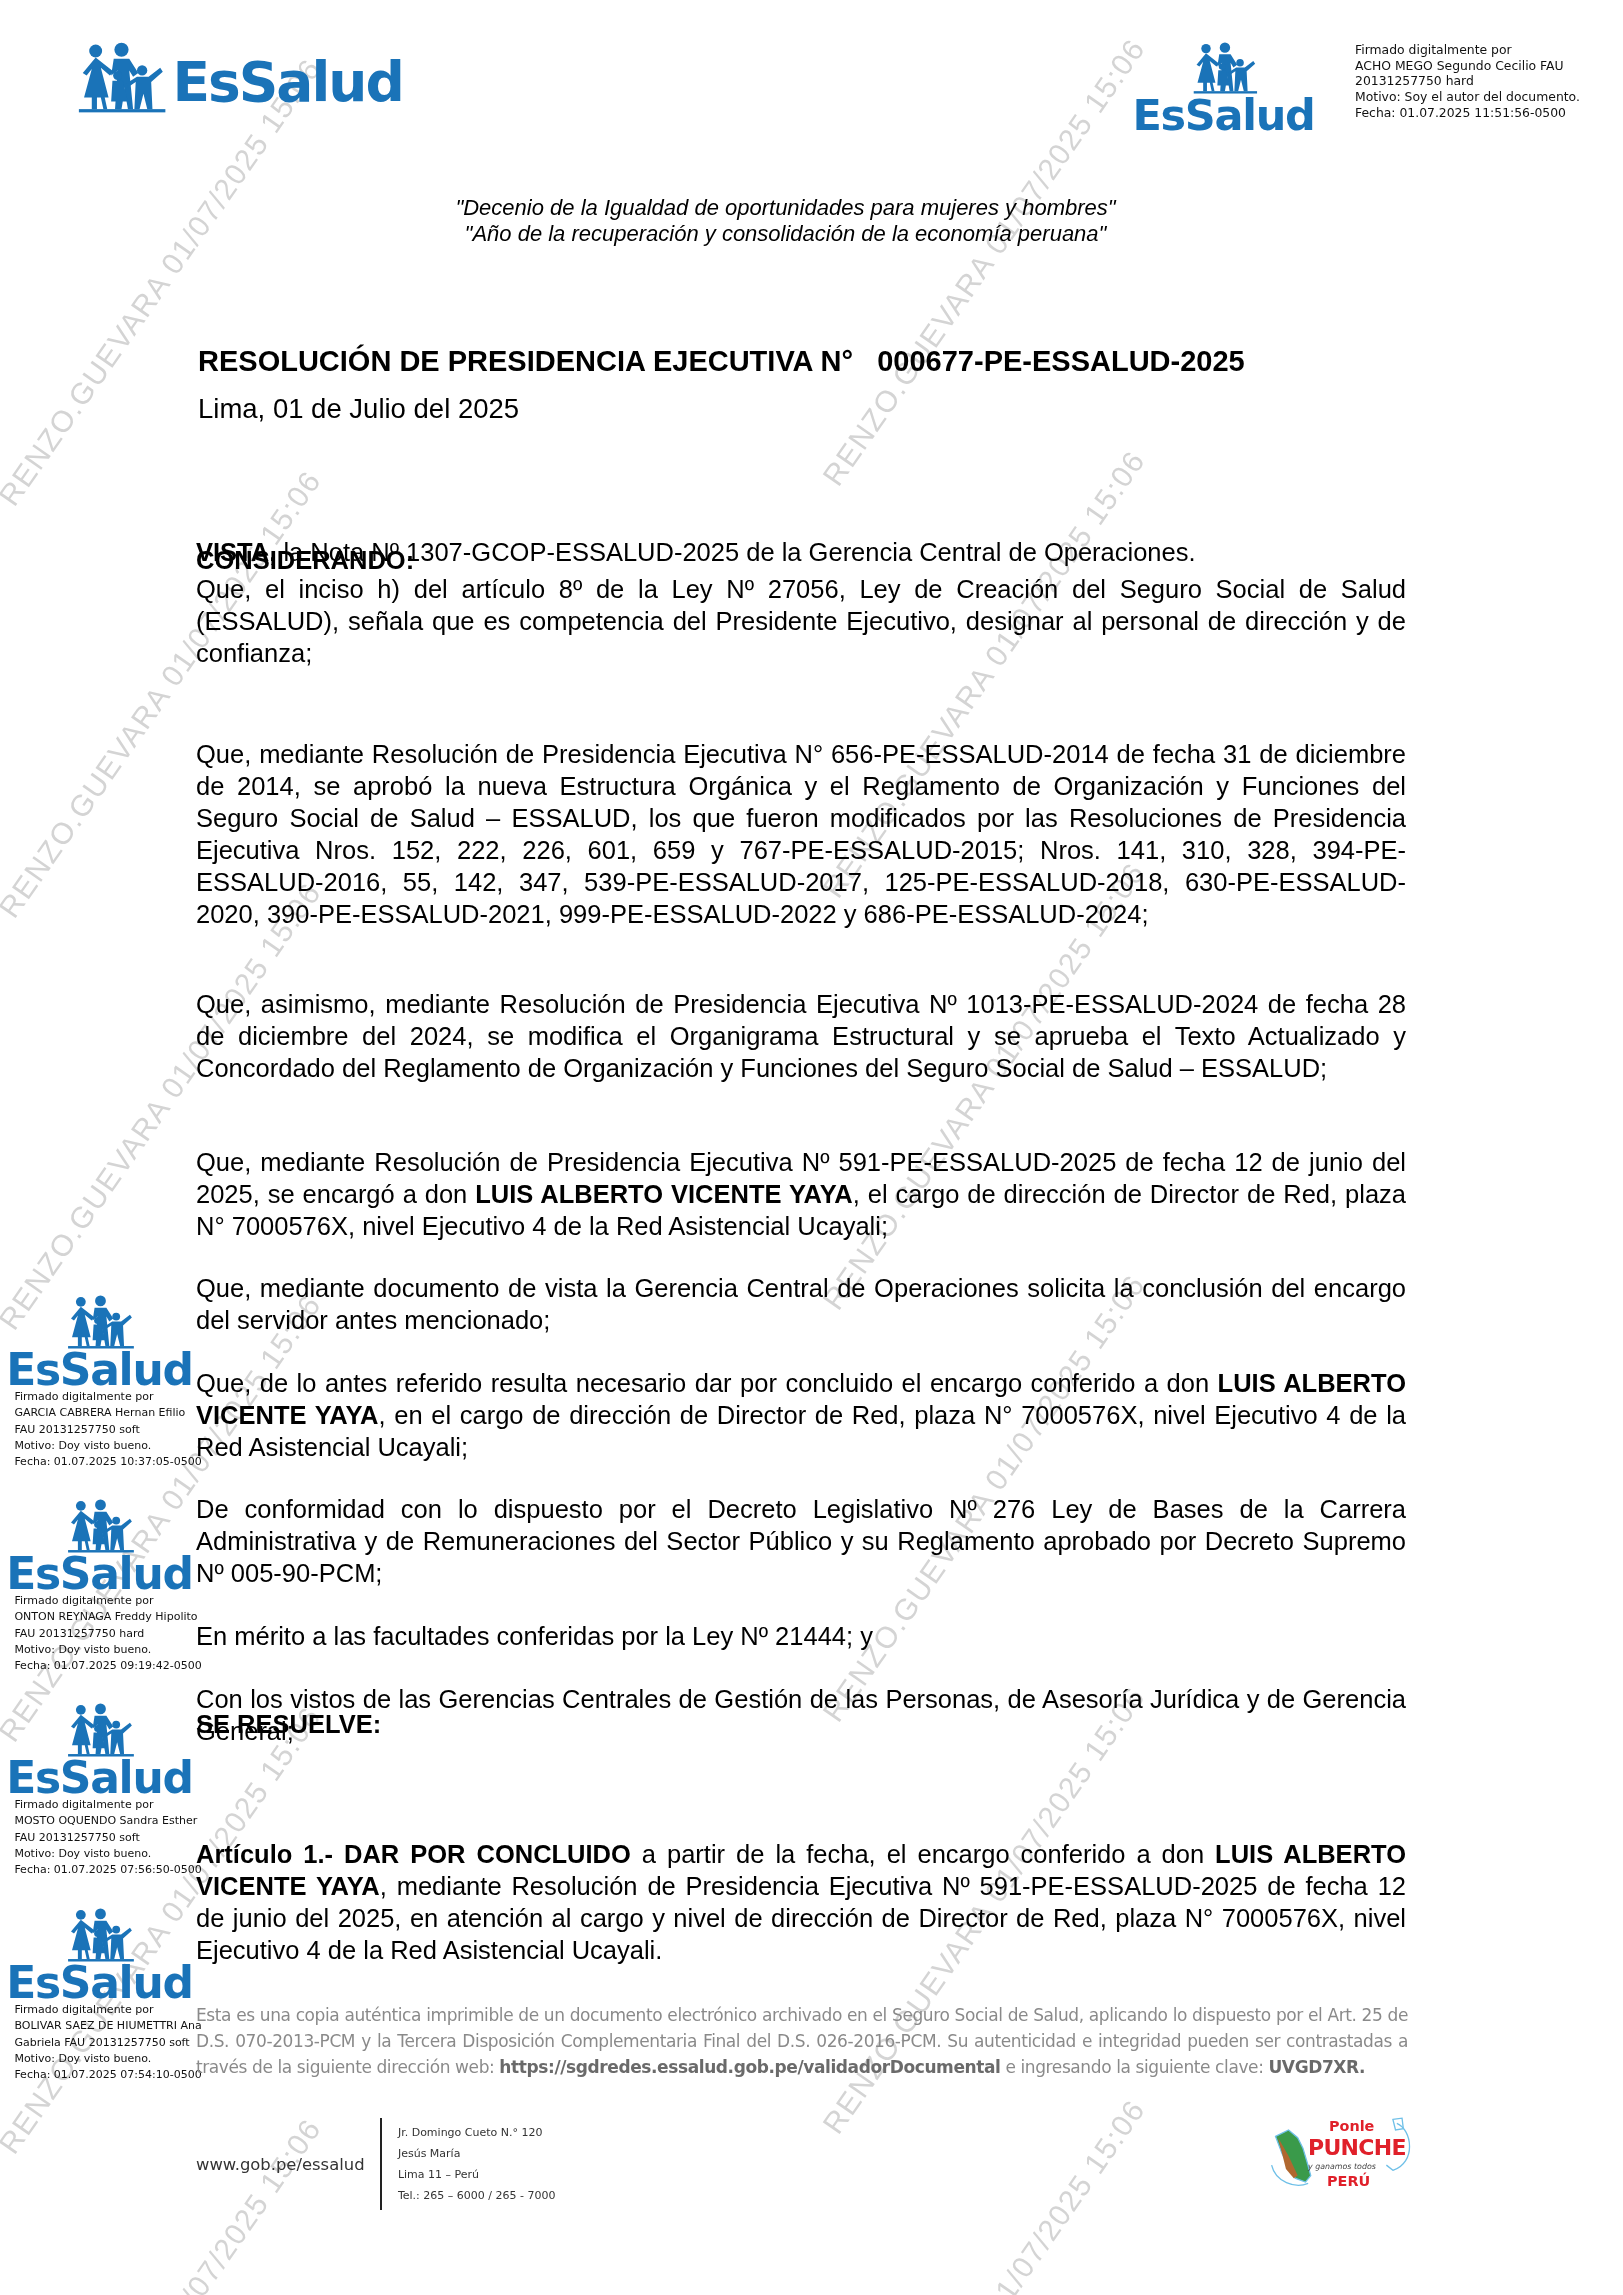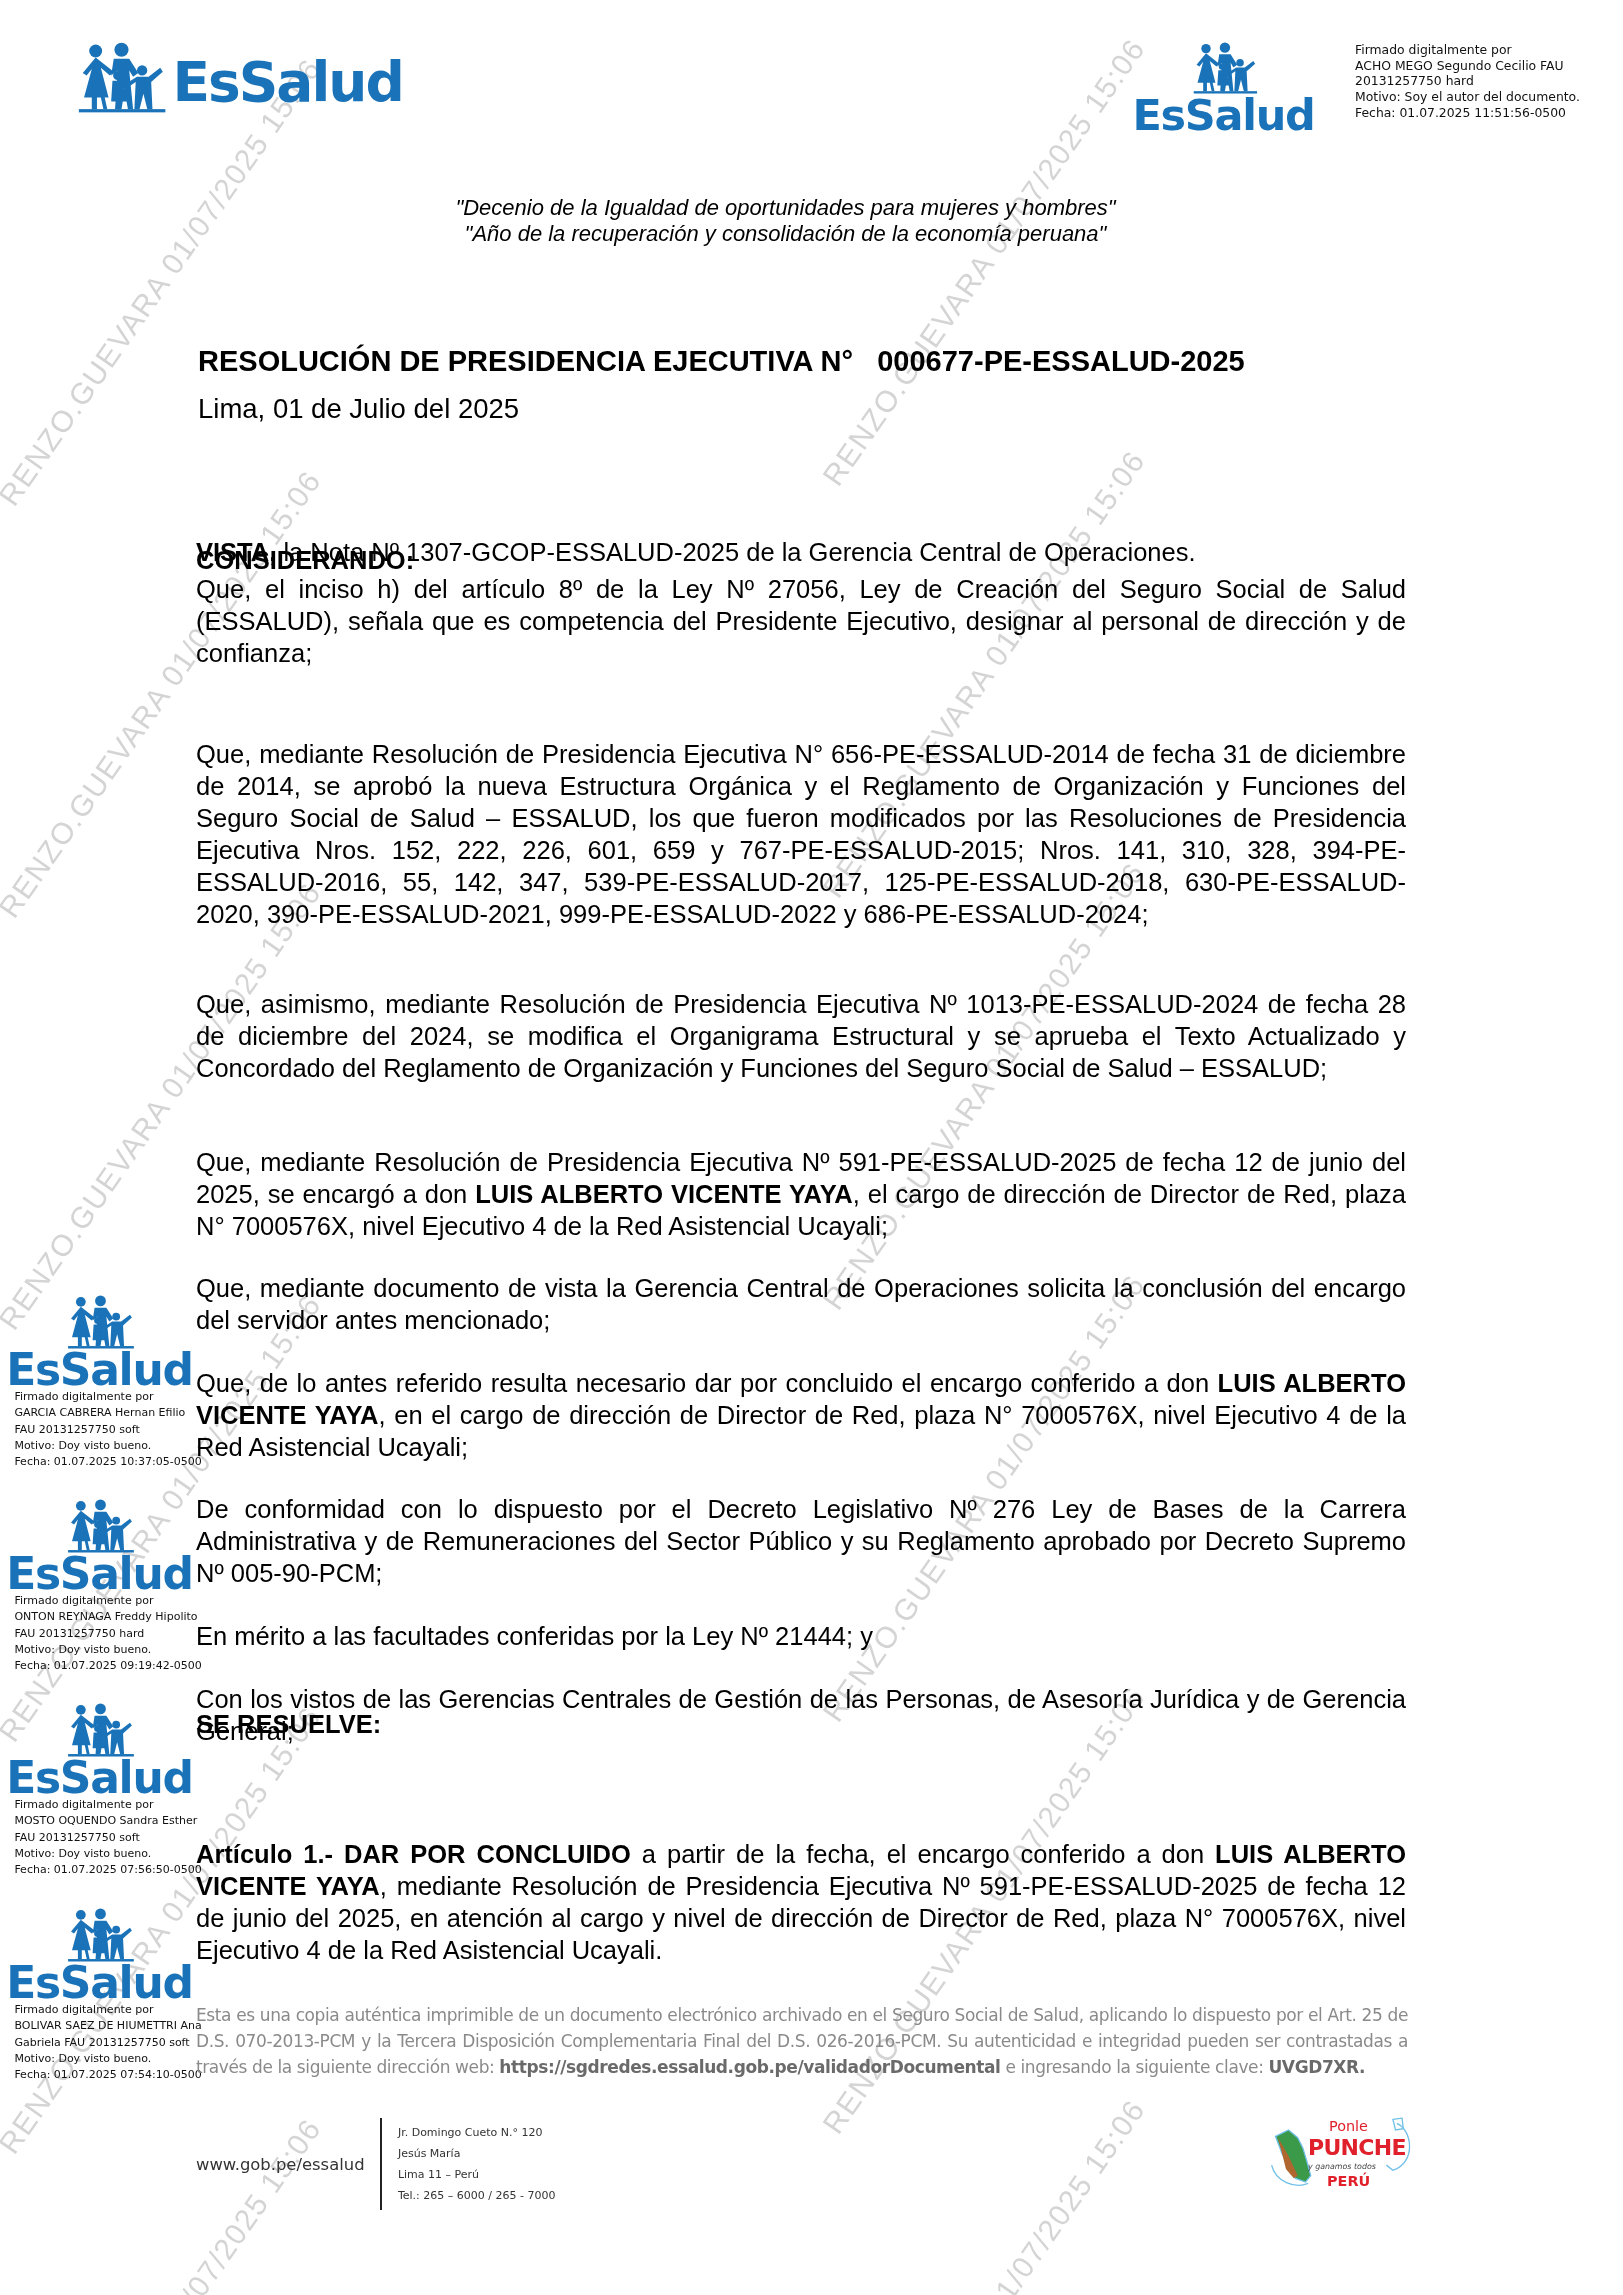--- a/index.html
+++ b/index.html
@@ -47,21 +47,21 @@
 
   .disclaimer { position: absolute; left: 196px; width: 1212px; top: 2002px; font-family: "DejaVu Sans", sans-serif; font-size: 17px; line-height: 26px; color: #8a8a8a; text-align: justify; letter-spacing: -0.4px; }
   .disclaimer b { color: #6a6a6a; }
 
   .footer { position: absolute; top: 2118px; left: 196px; display: flex; align-items: center; font-family: "DejaVu Sans", sans-serif; color: #333; }
   .footer .site { font-size: 16.4px; margin-right: 15.7px; }
   .footer .divider { width: 2px; height: 92px; background: #222; margin-right: 15.7px; }
   .footer .addr { font-size: 11px; line-height: 21px; }
 
   .punche { position: absolute; left: 1269px; top: 2110px; width: 150px; height: 92px; }
-  .punche .t1 { position: absolute; left: 60px; top: 7.9px; color: #e0202a; font-family: "DejaVu Sans", sans-serif; font-size: 14.4px; font-weight: normal; }
+  .punche .t1 { position: absolute; left: 60px; top: 7.9px; color: #e0202a; font-family: "DejaVu Sans", sans-serif; font-size: 14.4px; font-weight: bold; }
   .punche .t2 { position: absolute; left: 39px; top: 25px; color: #e0202a; font-family: "DejaVu Sans", sans-serif; font-size: 22px; font-weight: bold; letter-spacing: -0.7px; }
   .punche .t3 { position: absolute; left: 39px; top: 52px; color: #444; font-family: "DejaVu Sans", sans-serif; font-size: 7.9px; font-style: italic; }
   .punche .t4 { position: absolute; left: 58px; top: 63px; color: #e0202a; font-family: "DejaVu Sans", sans-serif; font-size: 14.4px; font-weight: bold; }
 </style>
 </head>
 <body>
 
 <div class="watermark-layer">
   <div class="wm" style="left:19.6px; top:478px;">RENZO.GUEVARA 01/07/2025 15:06</div>
   <div class="wm" style="left:844px; top:458px;">RENZO.GUEVARA 01/07/2025 15:06</div>

